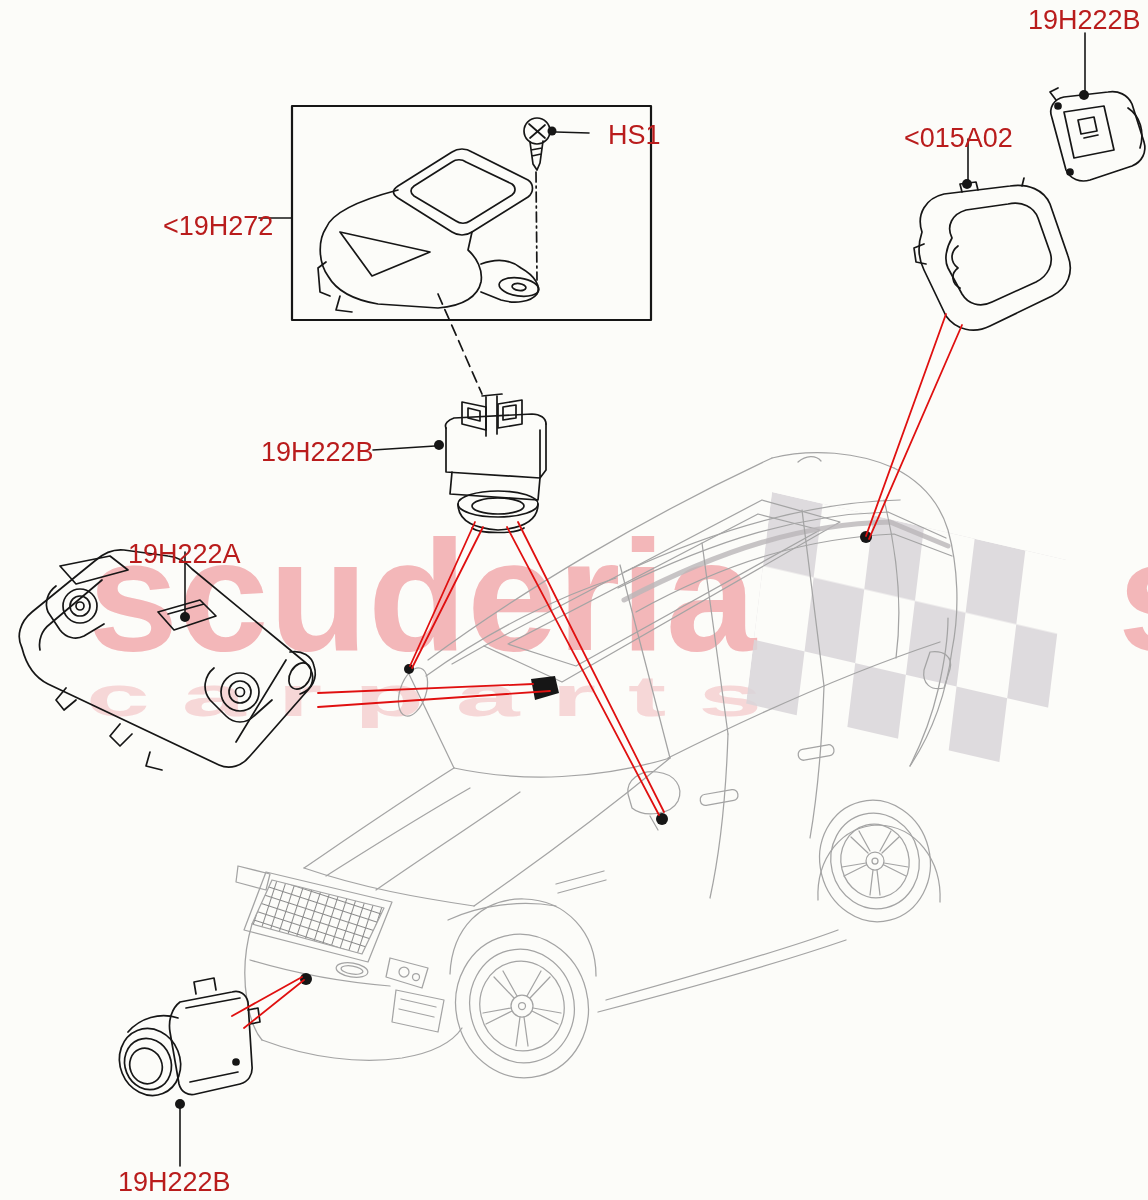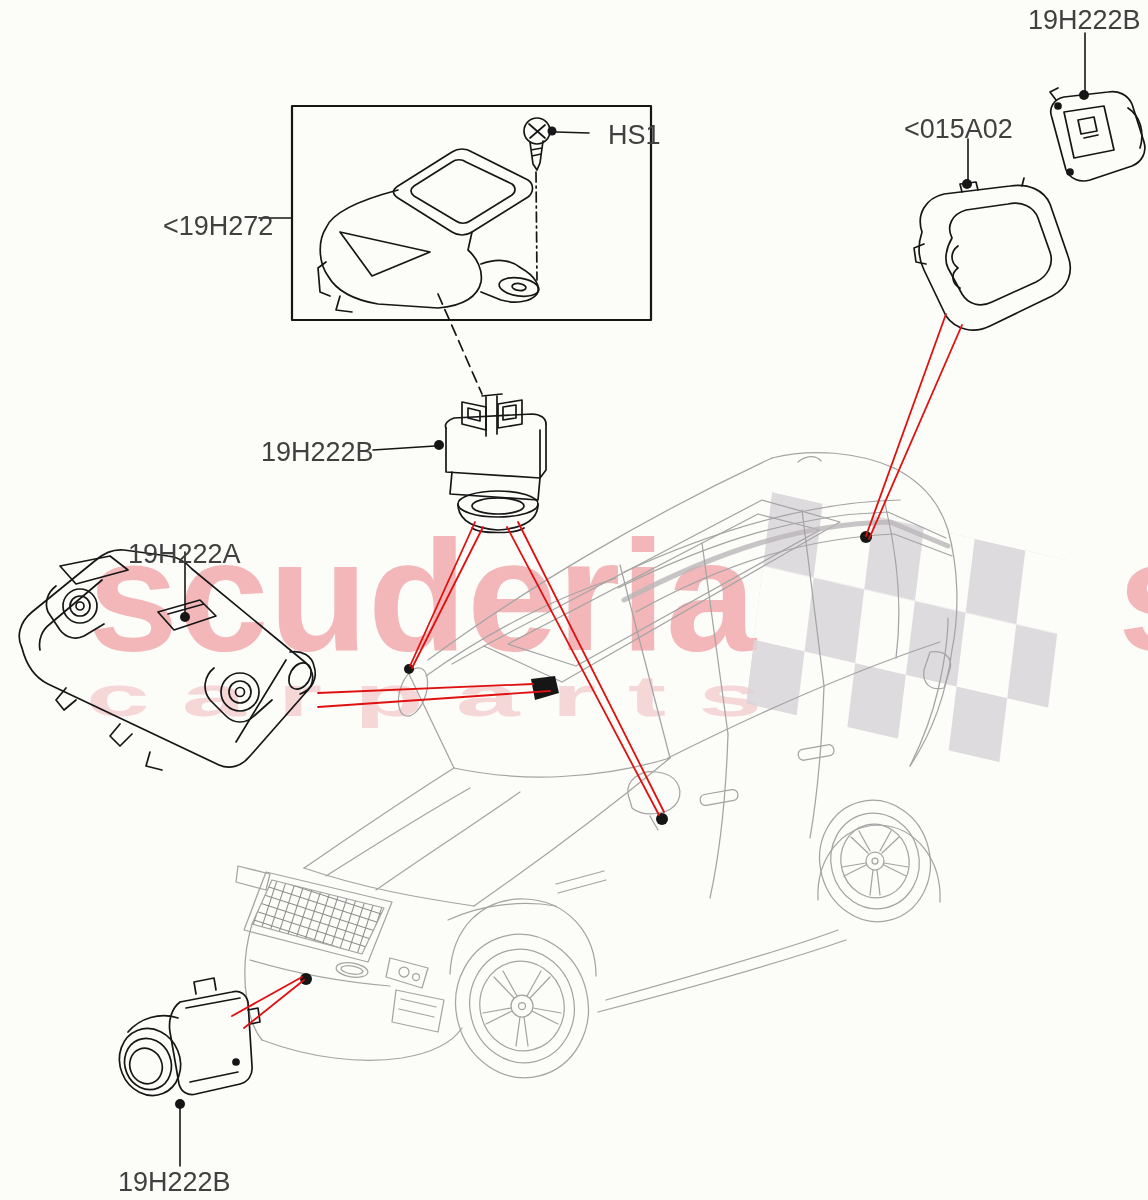--- a/index.html
+++ b/index.html
@@ -5,21 +5,21 @@
   html,body{margin:0;padding:0;background:#fff;}
   .stage{
     position:relative;width:1148px;height:1200px;
     background:#fcfcf9;overflow:hidden;
     font-family:"Liberation Sans",sans-serif;
   }
   .stage svg{position:absolute;left:0;top:0;}
   .lbl{
     position:absolute;
     font:27px/1.1 "Liberation Sans",sans-serif;
-    color:#404040;
+    color:#b91c1c;
     white-space:nowrap;
     cursor:pointer;
   }
 </style>
 </head>
 <body>
 
 <div class="stage">
 <svg width="1148" height="1200" viewBox="0 0 1148 1200">
   <defs>
@@ -244,15 +244,15 @@
     <path d="M 232,1016 L 302,977"></path>
     <path d="M 244,1028 L 304,980"></path>
   </g>
 </svg>
 
 <div class="lbl" style="left:163px;top:212px">&lt;19H272</div>
 <div class="lbl" style="left:608px;top:121px">HS1</div>
 <div class="lbl" style="left:261px;top:438px">19H222B</div>
 <div class="lbl" style="left:128px;top:540px">19H222A</div>
 <div class="lbl" style="left:1028px;top:6px">19H222B</div>
-<div class="lbl" style="left:904px;top:115px">&lt;015A02</div>
+<div class="lbl" style="left:904px;top:124px">&lt;015A02</div>
 <div class="lbl" style="left:118px;top:1168px">19H222B</div>
 </div>
 
 </body></html>

